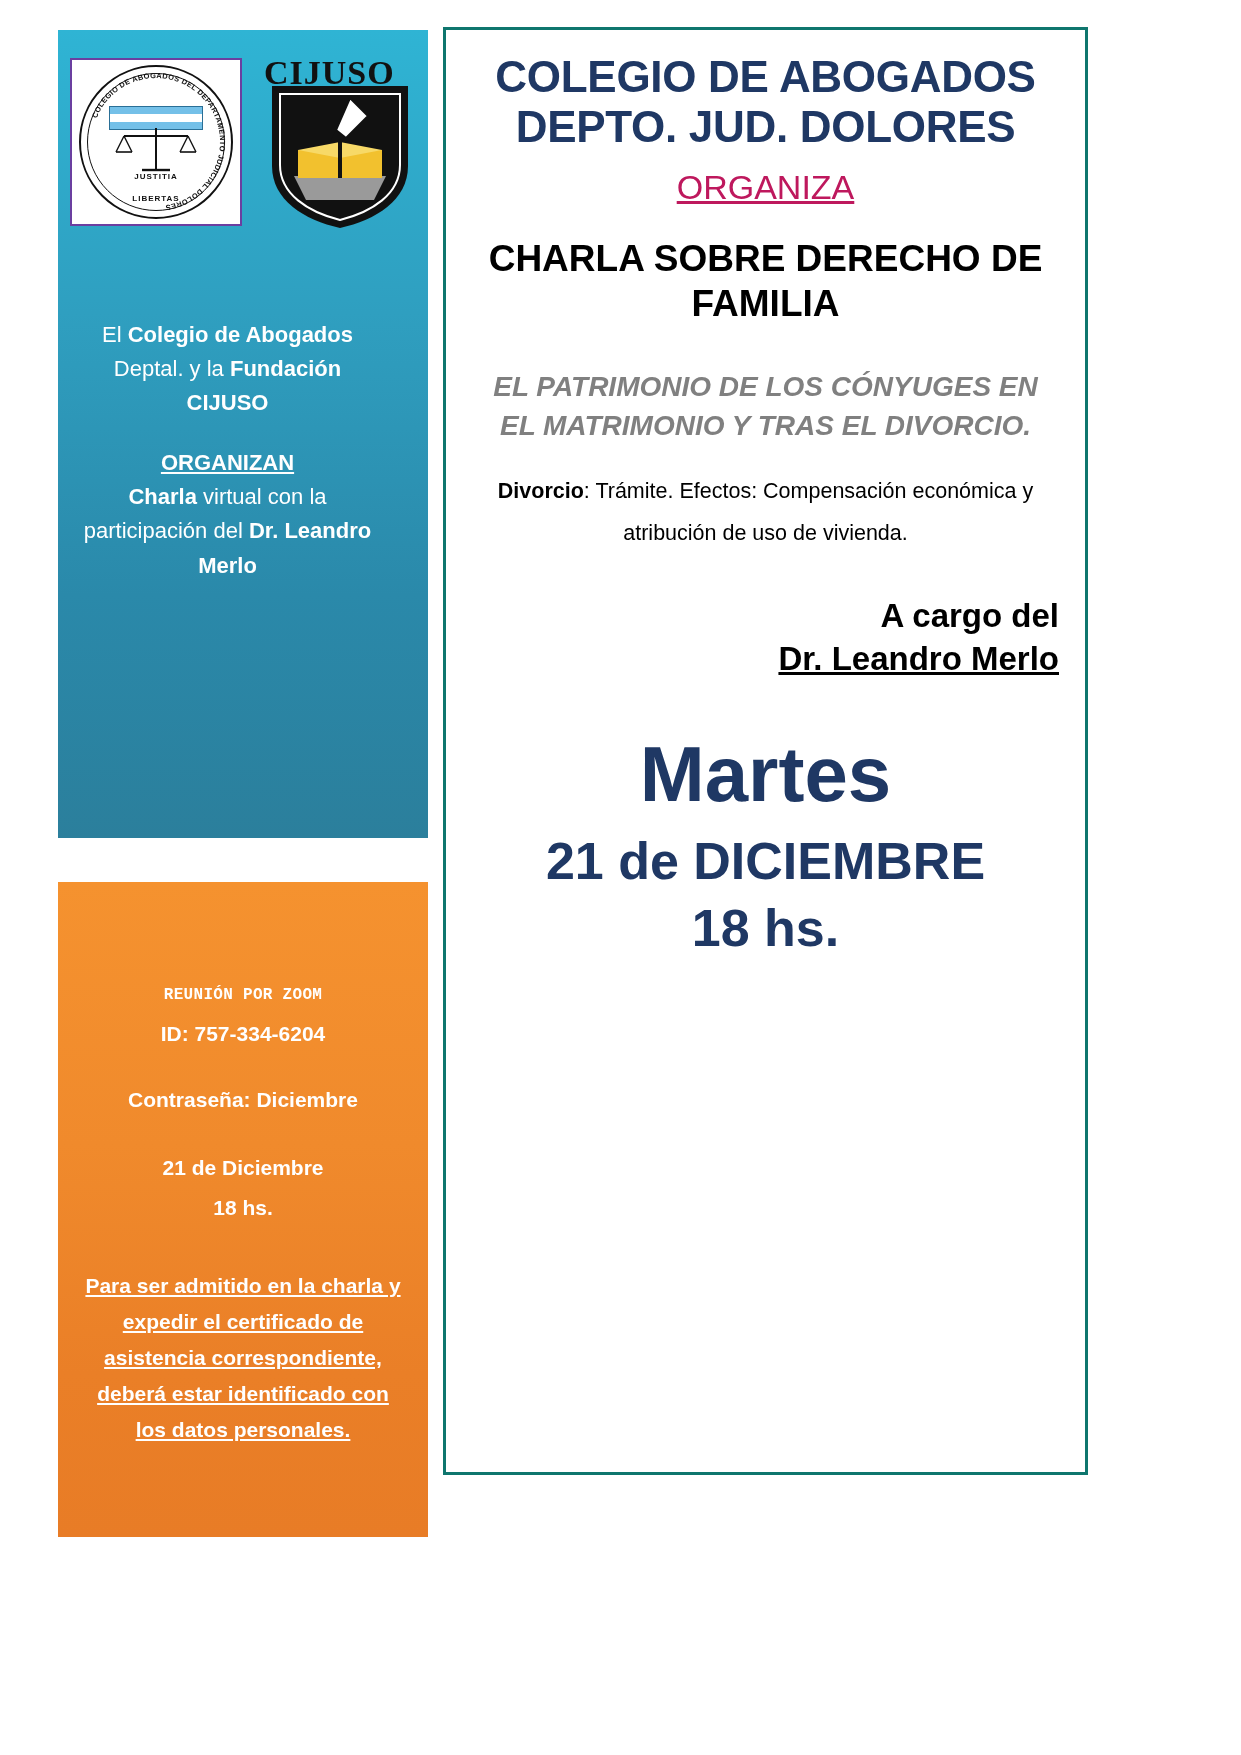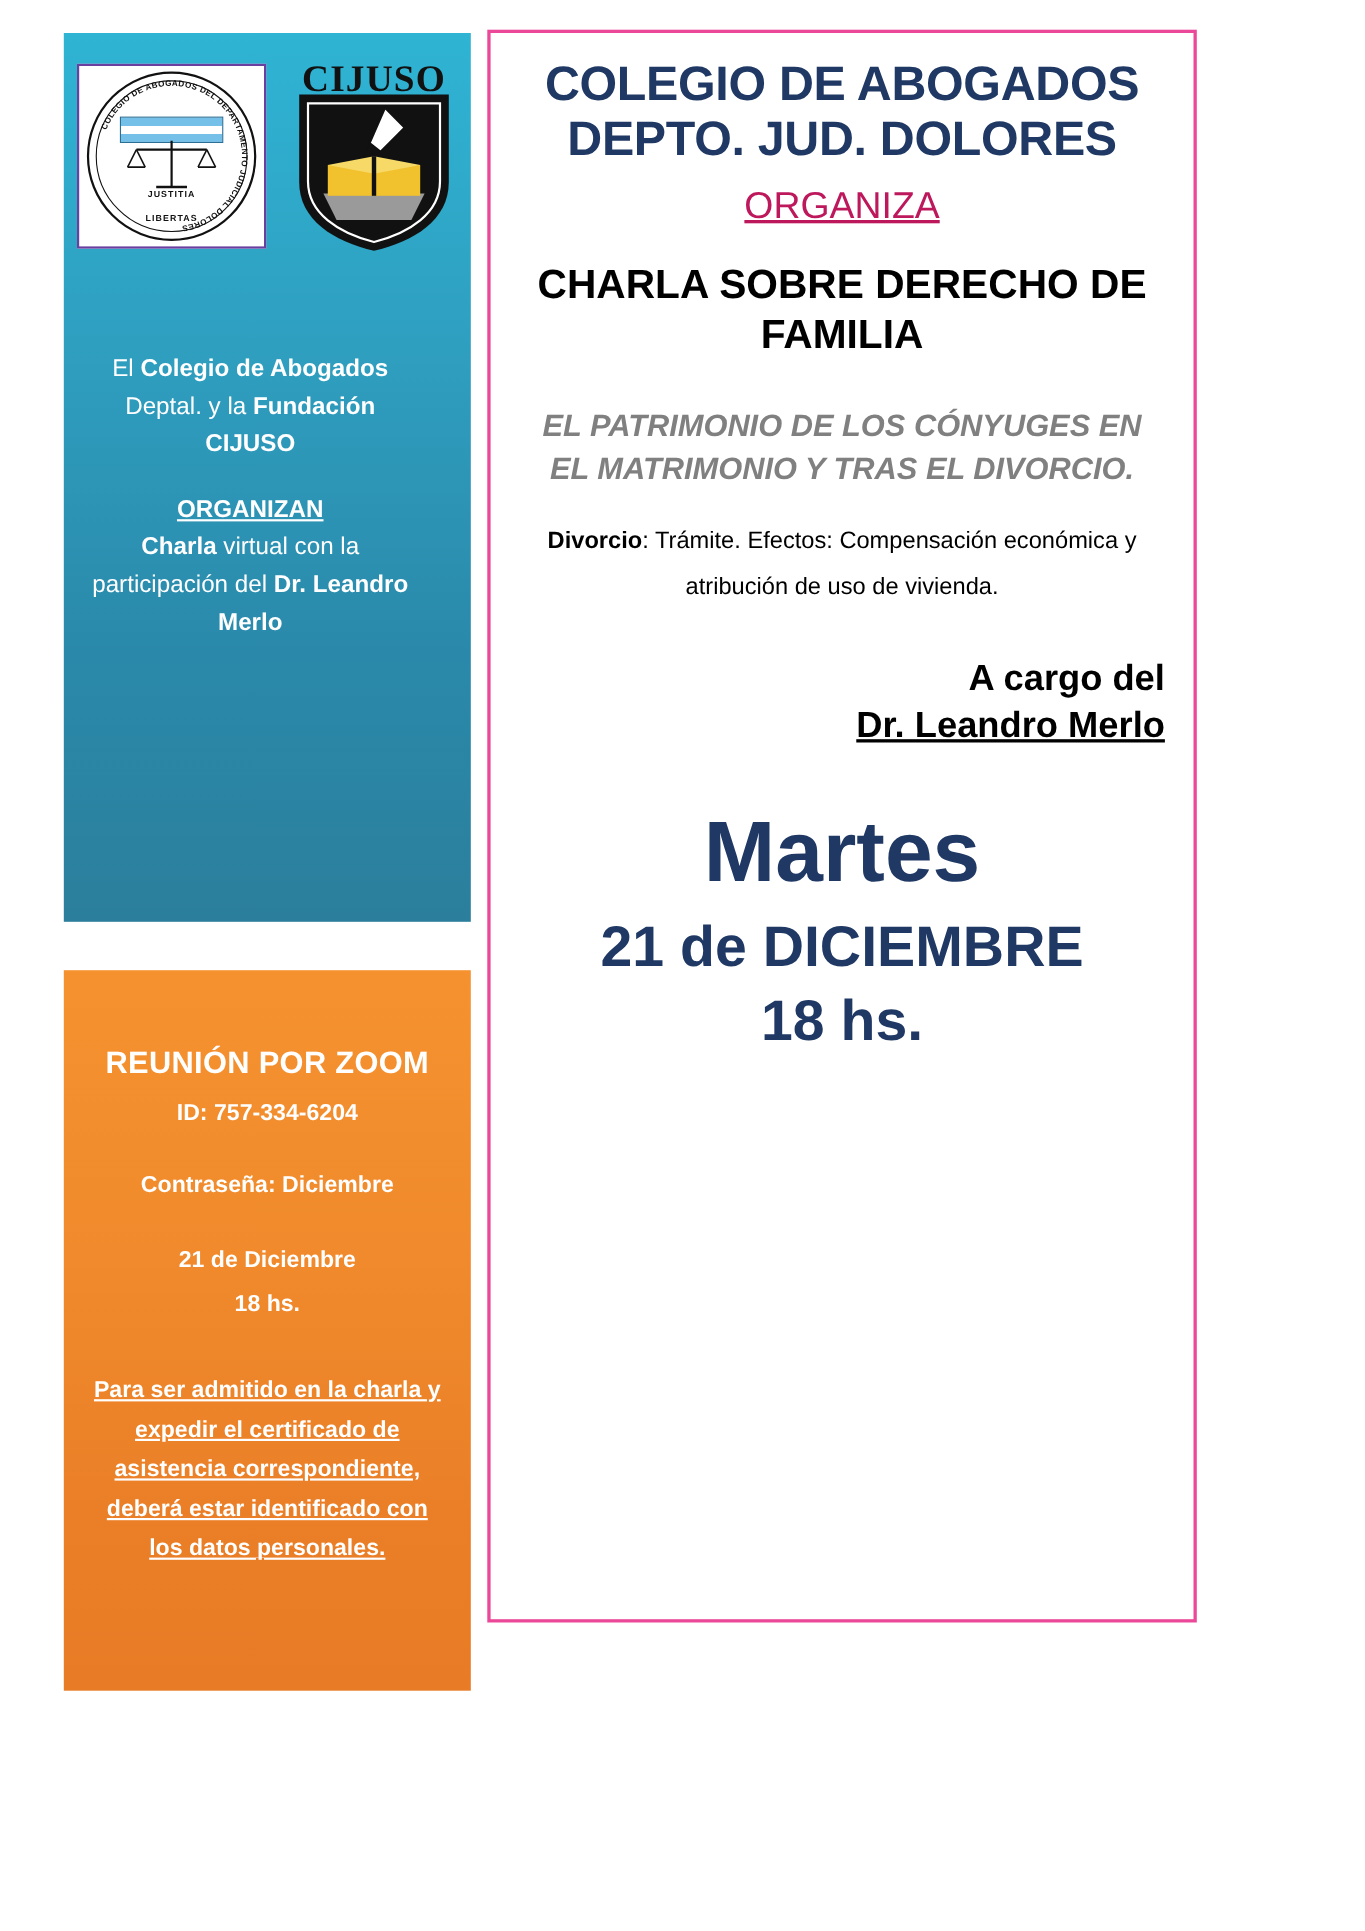--- a/index.html
+++ b/index.html
@@ -144,21 +144,21 @@
     left: 0;
     top: 22px;
     width: 152px;
     height: 152px;
   }
   .cijuso-word {
     position: absolute;
     top: -4px;
     left: 0;
     width: 152px;
-    text-align: center;
+    text-align: left;
     font-family: "Liberation Serif", serif;
     font-size: 34px;
     font-weight: bold;
     letter-spacing: 1px;
     color: #111;
   }
 
   .blue-text {
     position: absolute;
     top: 288px;
@@ -184,42 +184,42 @@
     position: relative;
     box-sizing: border-box;
     padding: 0 20px;
     color: #ffffff;
     text-align: center;
   }
   .orange-panel .oline {
     font-size: 23px;
     font-weight: bold;
   }
-  .orange-panel .zoom-title { padding-top: 68px; font-size: 28px; letter-spacing: 0.3px; }
+  .orange-panel .zoom-title { padding-top: 104px; font-size: 16px; letter-spacing: 0.3px; font-family: Liberation Mono, monospace; }
   .orange-panel .id { margin-top: 18px; font-size: 21px; }
   .orange-panel .pass { margin-top: 42px; font-size: 21px; }
   .orange-panel .date { margin-top: 44px; font-size: 21px; }
   .orange-panel .hour { margin-top: 16px; font-size: 21px; }
   .orange-panel .note {
     margin-top: 48px;
     font-size: 21px;
     font-weight: bold;
     line-height: 1.72;
     text-decoration: underline;
     padding: 0 4px;
   }
 
   
   .right-panel {
     position: absolute;
     left: 443px;
     top: 27px;
     width: 645px;
     height: 1448px;
-    border: 3px solid #ec4899;
+    border: 3px solid #0f766e;
     box-sizing: border-box;
     background: #ffffff;
     padding: 22px 26px 0 26px;
     text-align: center;
   }
   .r-title {
     color: #1f3864;
     font-size: 44px;
     font-weight: bold;
     line-height: 1.14;

